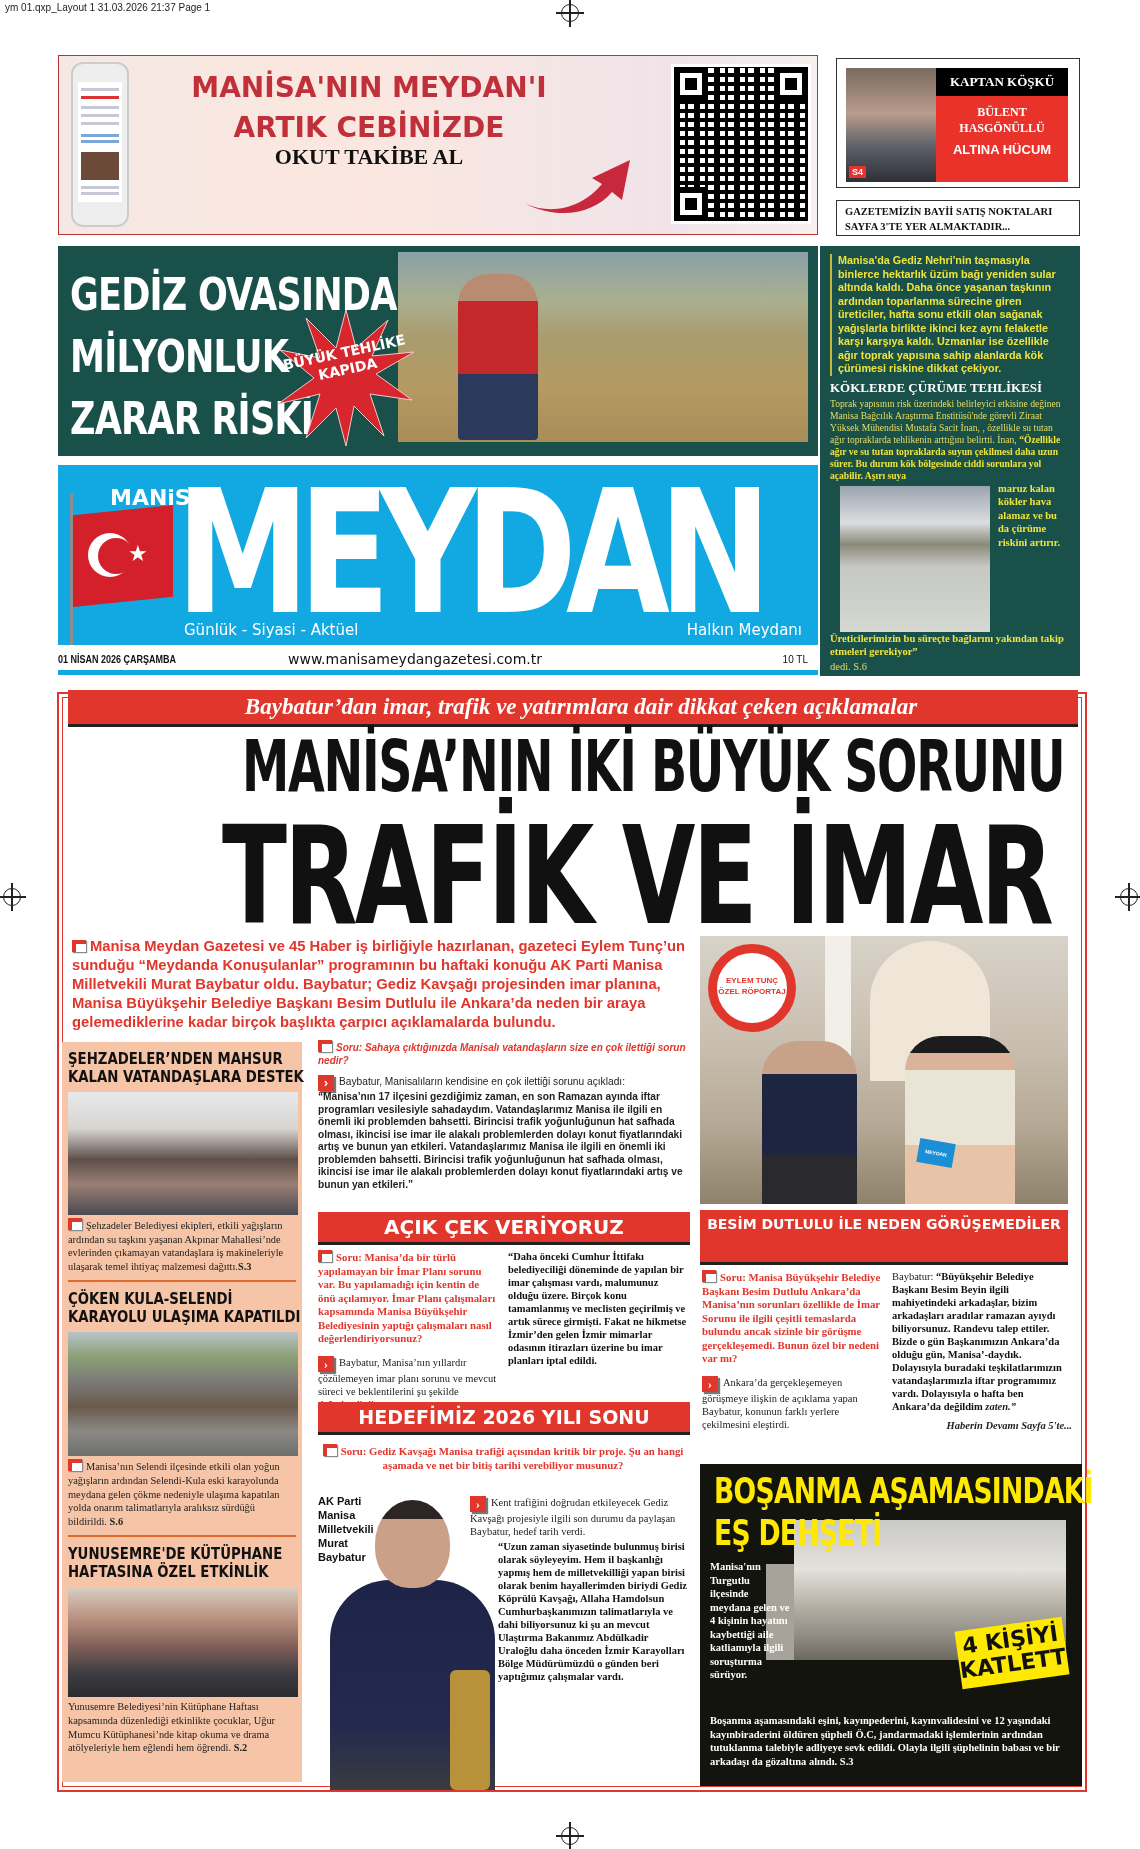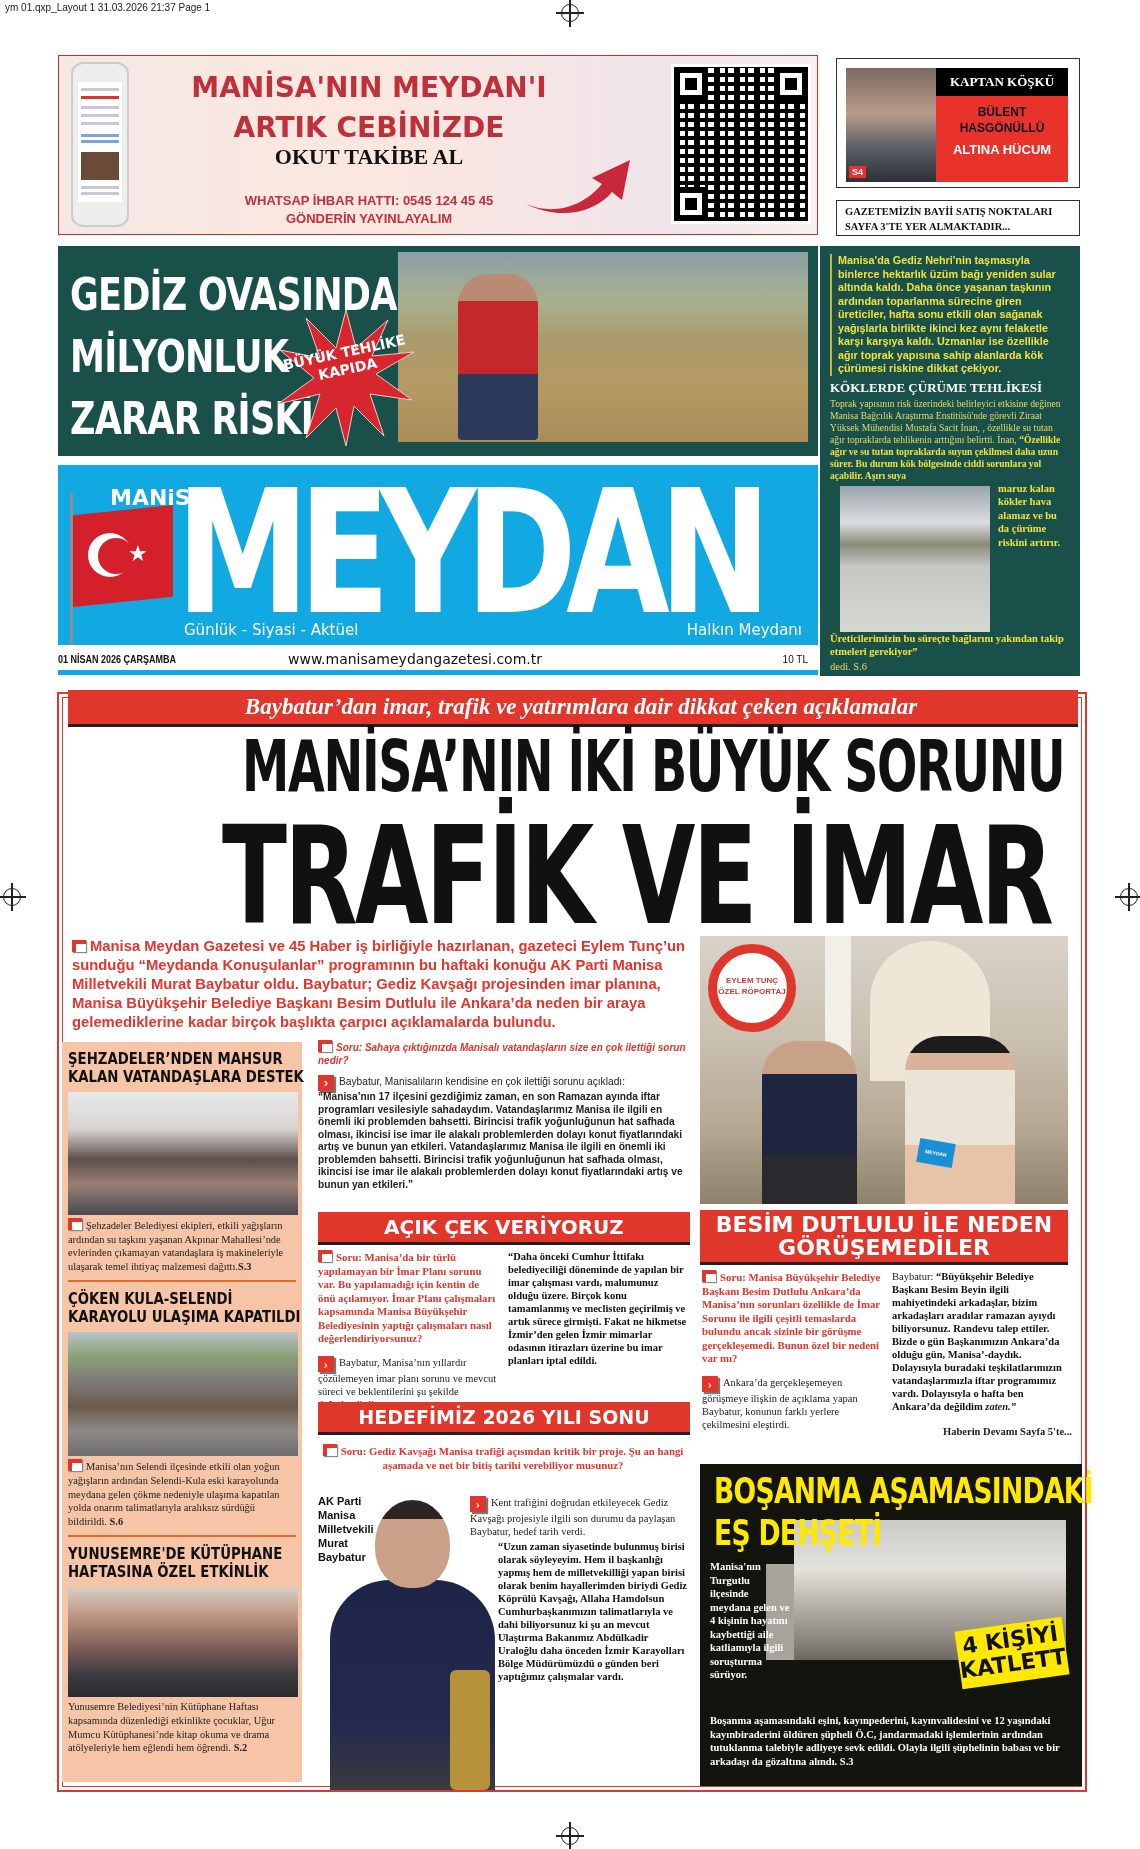--- a/index.html
+++ b/index.html
@@ -26,21 +26,21 @@
       repeating-linear-gradient(0deg,#000 0 4px,#fff 4px 9px); background-blend-mode: multiply; }
   .qr .finder { position: absolute; width: 34px; height: 34px; border: 6px solid #000; background: #fff; }
   .qr .finder::after { content:""; position:absolute; left:5px; top:5px; width:12px; height:12px; background:#000; }
 
   
   .kk { left: 836px; top: 58px; width: 244px; height: 130px; border: 1.5px solid #333; background: #fff; }
   .kk .photo { left: 9px; top: 9px; width: 90px; height: 114px; background: linear-gradient(180deg,#7a6a60 0%,#b89c8c 40%,#5a5e66 70%,#2d3036 100%); }
   .kk .s4 { left: 3px; bottom: 4px; background: #e8322a; color: #fff; font-size: 9px; padding: 1px 3px; font-weight: bold; }
   .kk .hdr { left: 99px; top: 9px; width: 132px; height: 28px; background: #000; color: #fff; font-family: "Liberation Serif", serif; font-weight: bold; font-size: 13px; text-align: center; line-height: 28px; }
   .kk .red { left: 99px; top: 37px; width: 132px; height: 86px; background: #e8322a; text-align: center; }
-  .kk .name { color: #0f172a; font-family: Liberation Sans, sans-serif; font-weight: bold; font-size: 12px; line-height: 16px; margin-top: 8px; }
+  .kk .name { color: #ffffff; font-family: Liberation Serif, serif; font-weight: bold; font-size: 12px; line-height: 16px; margin-top: 8px; }
   .kk .col { color: #fff; font-weight: bold; font-size: 13px; line-height: 16px; margin-top: 6px; }
   .bayi { left: 836px; top: 200px; width: 244px; height: 36px; border: 1.5px solid #333; font-family: "Liberation Serif", serif; font-weight: bold; font-size: 10.5px; line-height: 15px; padding: 3px 8px; }
 
   
   .gediz { left: 58px; top: 246px; width: 760px; height: 210px; background: #19514a; overflow: hidden; }
   .gediz .hl { left: 12px; top: 18px; color: #fff; font-family: "DejaVu Sans", sans-serif; font-weight: 900; font-size: 45px; line-height: 62px; transform: scaleX(0.78); transform-origin: left; letter-spacing: -1px; white-space: nowrap; }
   .gediz .photo { left: 340px; top: 6px; width: 410px; height: 190px; background: linear-gradient(180deg,#8aa0a8 0%,#a9b08f 25%,#a99c6e 45%,#b59a62 70%,#a88d59 100%); }
   .gediz .man { left: 60px; top: 22px; width: 80px; height: 166px; background: linear-gradient(180deg,#b98b73 0 16%,#c4282a 16% 60%,#2b3a5a 60% 100%); border-radius: 30px 30px 4px 4px; }
   .burst { left: 218px; top: 62px; width: 140px; height: 140px; }
   .burst .txt { position: absolute; left: 0; top: 36px; width: 140px; text-align: center; color: #fff; font-weight: 900; font-size: 14px; line-height: 17px; transform: rotate(-12deg); font-family: "DejaVu Sans", sans-serif; }
@@ -144,24 +144,20 @@
       <div class="img"></div>
       <div class="bar" style="top:104px"></div>
         <div class="bar" style="top:110px"></div>
     </div>
   </div>
   <div class="abs t1">
     <div>MANİSA'NIN MEYDAN'I</div>
     <div>ARTIK CEBİNİZDE</div>
   </div>
   <div class="abs t2">OKUT TAKİBE AL</div>
-  <div class="abs t3">
-    <div>WHATSAP İHBAR HATTI: 0545 124 45 45</div>
-    <div>GÖNDERİN YAYINLAYALIM</div>
-  </div>
   <svg class="abs arrow" viewBox="0 0 110 60">
     <path d="M2 48 C30 60 60 50 78 28 L68 22 L106 4 L98 44 L88 36 C70 58 34 64 2 48 Z" fill="#c8283c"></path>
   </svg>
   <div class="abs qr">
     <div class="qr-grid"></div>
     <div class="finder" style="left:0;top:0"></div>
     <div class="finder" style="right:0;top:0"></div>
     <div class="finder" style="left:0;bottom:0"></div>
   </div>
 </div>
@@ -253,32 +249,32 @@
 
 <div class="abs redbar" style="left:318px;top:1212px;width:372px;height:30px;font-size:20px;line-height:30px;">AÇIK ÇEK VERİYORUZ</div>
 <div class="abs" style="left:318px;top:1250px;width:180px;">
   <div class="serifq"><span class="bullet"></span><span>Soru: Manisa’da bir türlü yapılamayan bir İmar Planı sorunu var. Bu yapılamadığı için kentin de önü açılamıyor. İmar Planı çalışmaları kapsamında Manisa Büyükşehir Belediyesinin yaptığı çalışmaları nasıl değerlendiriyorsunuz?</span></div>
   <div class="serifa" style="margin-top:10px"><span class="chev">›</span><span>Baybatur, Manisa’nın yıllardır çözülemeyen imar planı sorunu ve mevcut süreci ve beklentilerini şu şekilde değerlendirdi:</span></div>
 </div>
 <div class="abs" style="left:508px;top:1250px;width:182px;">
   <div class="serifa"><b>“Daha önceki Cumhur İttifakı belediyeciliği döneminde de yapılan bir imar çalışması vardı, malumunuz olduğu üzere.  Birçok konu tamamlanmış ve meclisten geçirilmiş ve artık sürece girmişti. Fakat ne hikmetse İzmir’den gelen İzmir mimarlar odasının itirazları üzerine bu imar planları iptal edildi.</b></div>
 </div>
 
-<div class="abs redbar" style="left:700px;top:1210px;width:368px;height:52px;font-size:22px;line-height:23px;padding-top:3px;">BESİM DUTLULU İLE NEDEN GÖRÜŞEMEDİLER</div>
+<div class="abs redbar" style="left:700px;top:1210px;width:368px;height:52px;font-size:14px;line-height:23px;padding-top:3px;">BESİM DUTLULU İLE NEDEN GÖRÜŞEMEDİLER</div>
 <div class="abs" style="left:702px;top:1270px;width:180px;">
   <div class="serifq"><span class="bullet"></span><span>Soru: Manisa Büyükşehir Belediye Başkanı Besim Dutlulu Ankara’da Manisa’nın sorunları özellikle de İmar Sorunu ile ilgili çeşitli temaslarda bulundu ancak sizinle bir görüşme gerçekleşemedi. Bunun özel bir nedeni var mı?</span></div>
   <div class="serifa" style="margin-top:10px"><span class="chev">›</span><span>Ankara’da gerçekleşemeyen görüşmeye ilişkin de açıklama yapan Baybatur, konunun farklı yerlere çekilmesini eleştirdi.</span></div>
 </div>
 <div class="abs" style="left:892px;top:1270px;width:180px;">
   <div class="serifa">
     <span>Baybatur:</span>
     <b>“Büyükşehir Belediye Başkanı Besim Beyin ilgili mahiyetindeki arkadaşlar, bizim arkadaşları aradılar ramazan ayıydı biliyorsunuz. Randevu talep ettiler. Bizde o gün Başkanımızın Ankara’da olduğu gün, Manisa’-daydık. Dolayısıyla buradaki teşkilatlarımızın vatandaşlarımızla iftar programımız vardı. Dolayısıyla o hafta ben Ankara’da değildim</b>
     <i style="font-weight:bold">zaten.”</i>
   </div>
-  <div class="serifa" style="text-align:right;font-weight:bold;margin-top:12px;">Haberin Devamı Sayfa 5'te...</div>
+  <div class="serifa" style="text-align:right;font-style:italic;font-weight:bold;margin-top:6px;">Haberin Devamı Sayfa 5'te...</div>
 </div>
 
 <div class="abs redbar" style="left:318px;top:1402px;width:372px;height:30px;font-size:19px;line-height:30px;">HEDEFİMİZ 2026 YILI SONU</div>
 <div class="abs serifq" style="left:318px;top:1444px;width:370px;text-align:center;"><span class="bullet"></span><span>Soru: Gediz Kavşağı Manisa trafiği açısından kritik bir proje. Şu an hangi aşamada ve net bir bitiş tarihi verebiliyor musunuz?</span></div>
 <div class="abs" style="left:318px;top:1494px;width:60px;font-weight:bold;font-size:11px;line-height:14px;">AK Parti Manisa Milletvekili Murat Baybatur</div>
 <div class="abs portrait">
   <div class="body"></div>
   <div class="head"></div>
   <div class="chair"></div>
 </div>

